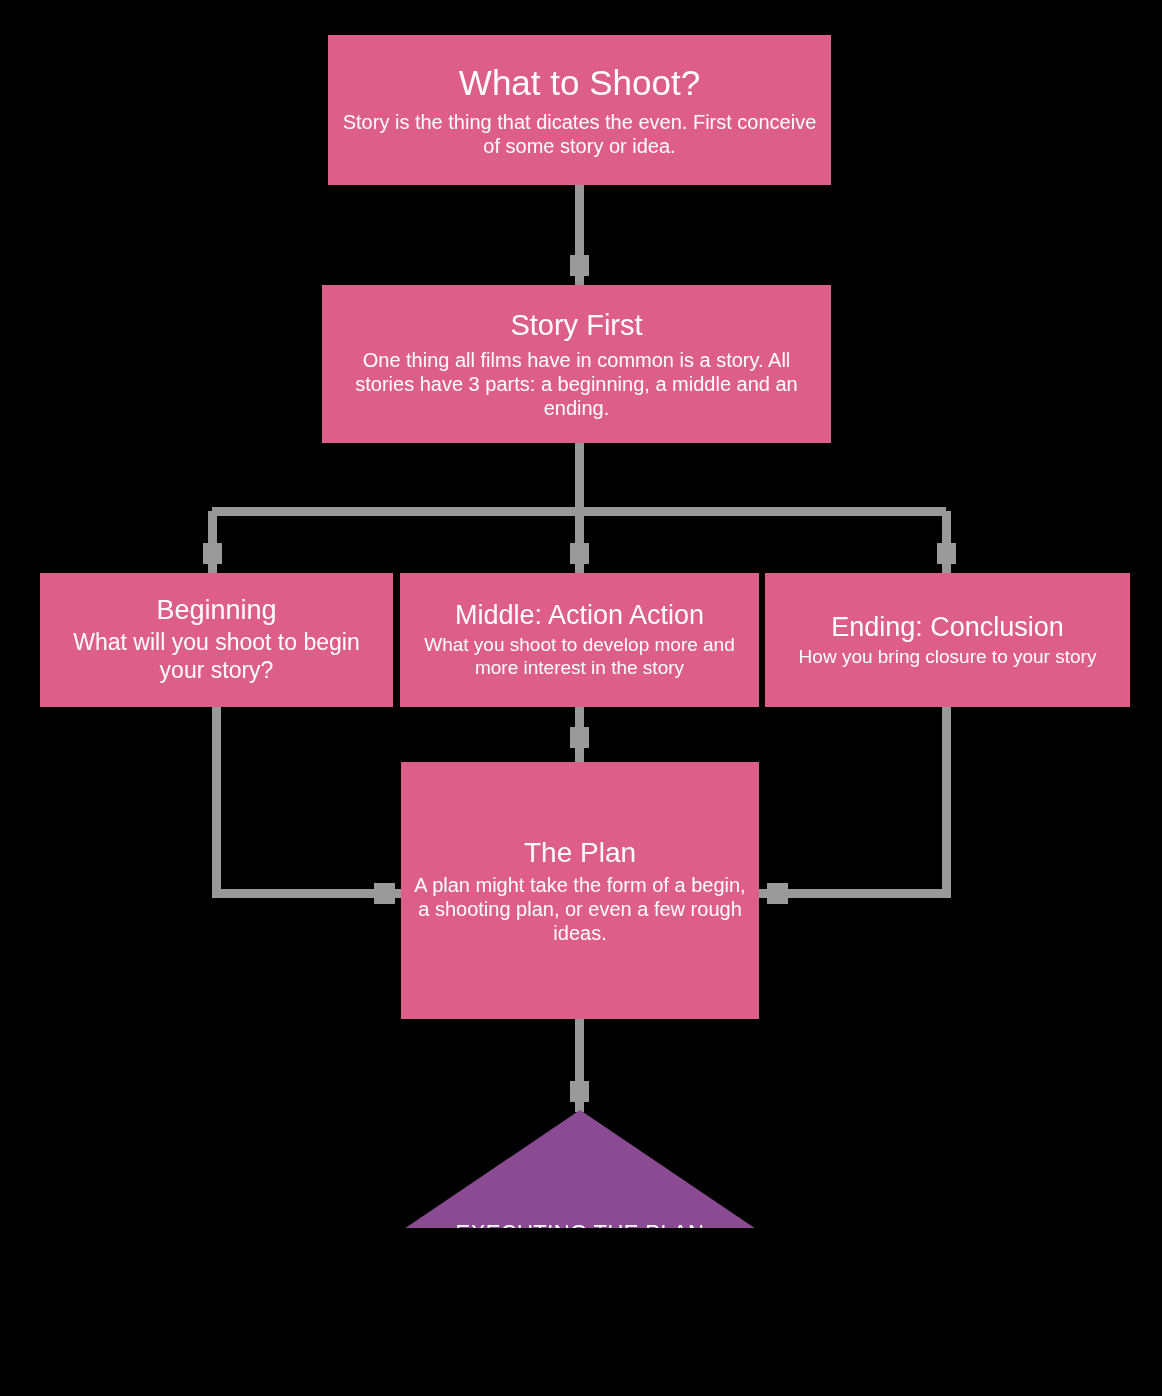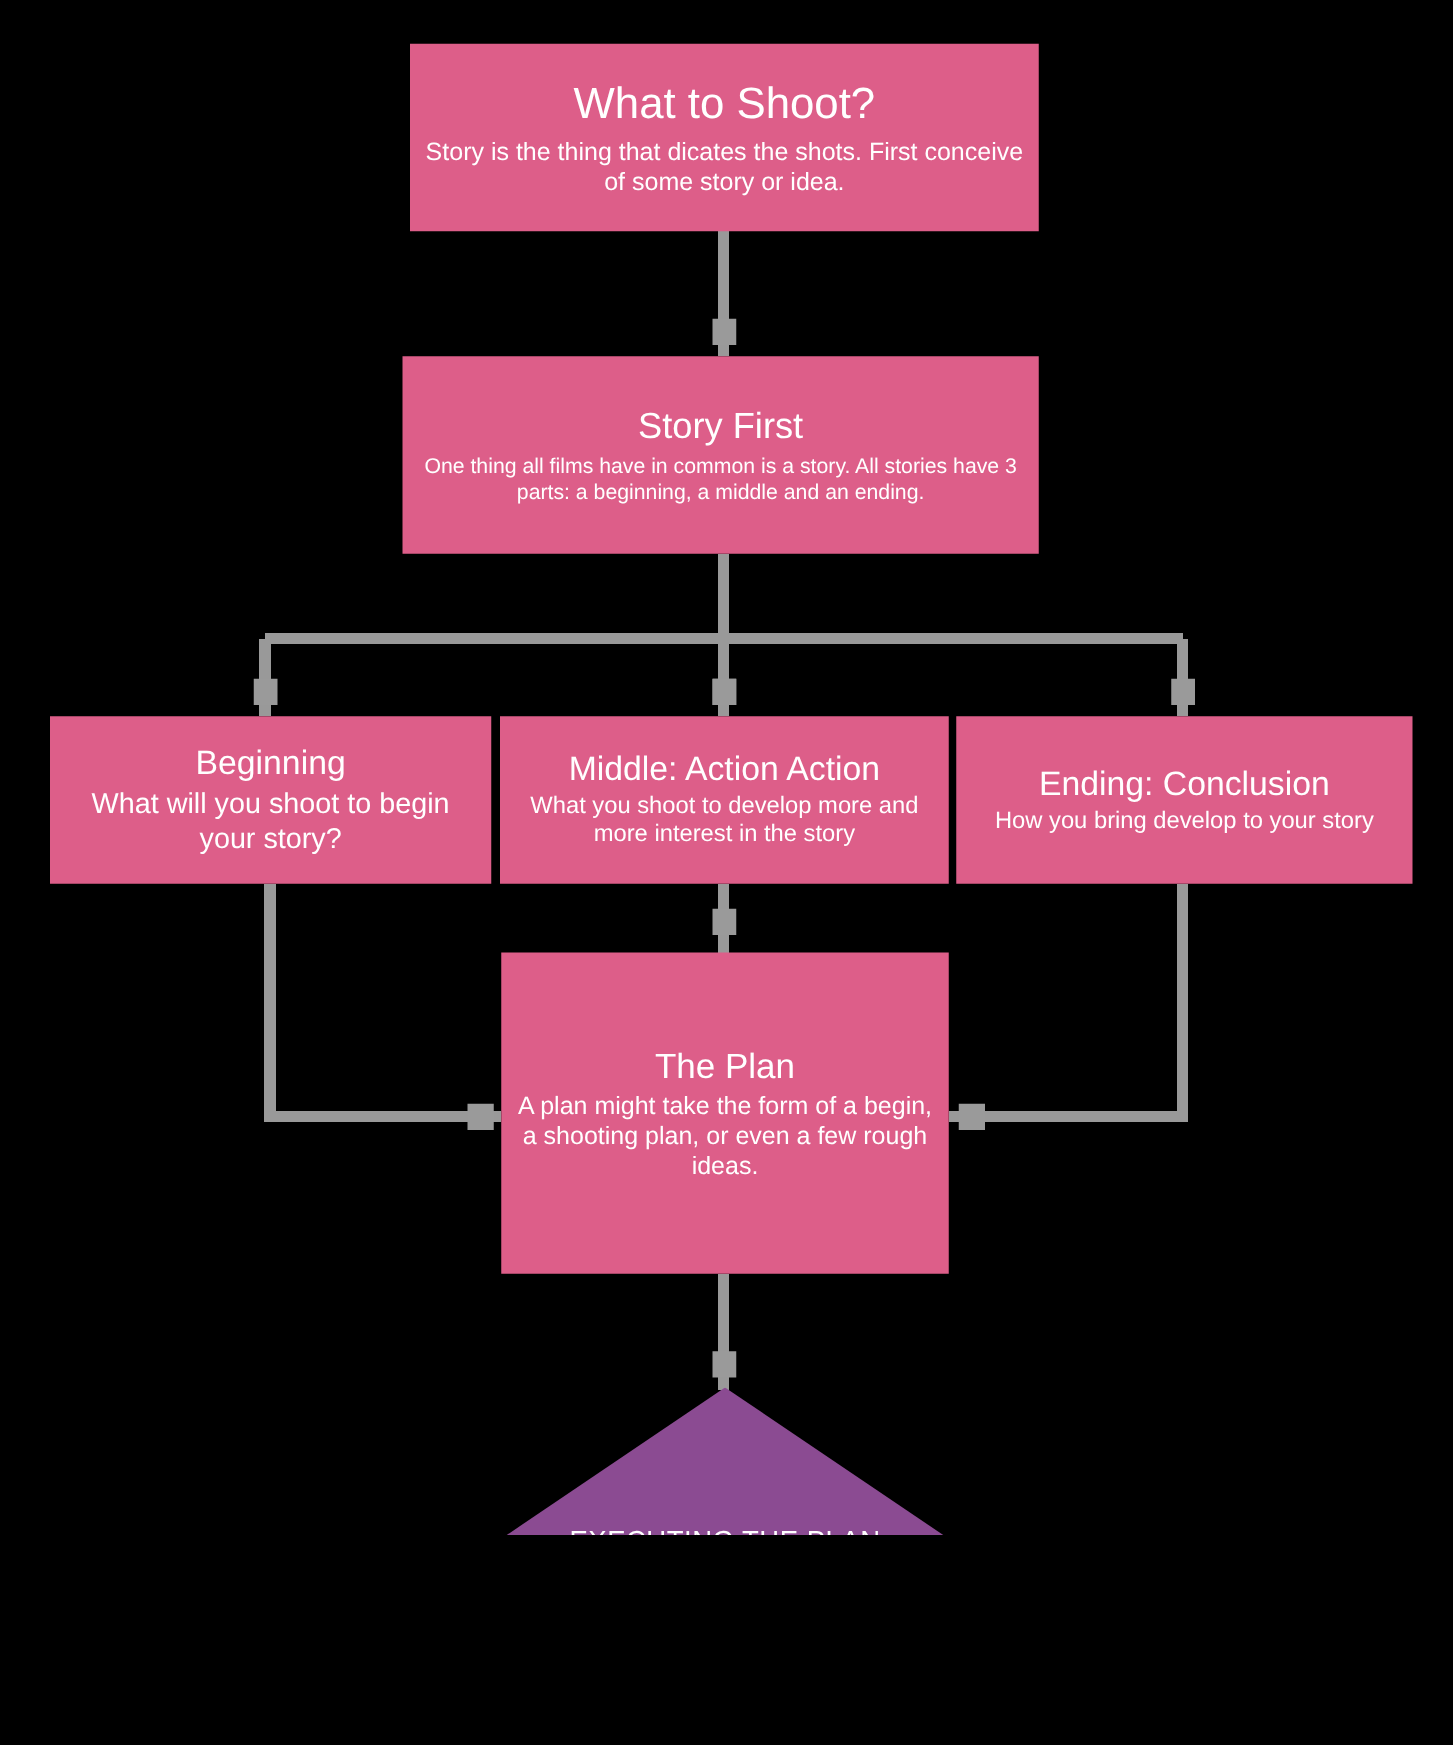--- a/index.html
+++ b/index.html
@@ -55,21 +55,21 @@
     margin: 0;
   }
 
   
   #node-what-to-shoot { left: 328px; top: 35px; width: 503px; height: 150px; }
   #node-what-to-shoot .title { font-size: 35px; margin-bottom: 6px; }
   #node-what-to-shoot .desc  { font-size: 20px; }
 
   #node-story-idea { left: 322px; top: 285px; width: 509px; height: 158px; }
   #node-story-idea .title { font-size: 29px; margin-bottom: 5px; }
-  #node-story-idea .desc  { font-size: 17px; }
+  #node-story-idea .desc  { font-size: 20px; }
 
   #node-beginning { left: 40px; top: 573px; width: 353px; height: 134px; }
   #node-beginning .title { font-size: 27px; margin-bottom: 2px; }
   #node-beginning .desc  { font-size: 23px; }
 
   #node-middle { left: 400px; top: 573px; width: 359px; height: 134px; }
   #node-middle .title { font-size: 27px; margin-bottom: 2px; }
   #node-middle .desc  { font-size: 19px; }
 
   #node-ending { left: 765px; top: 573px; width: 365px; height: 134px; }
@@ -146,41 +146,41 @@
       <rect x="937" y="543" width="19" height="21"></rect>
       <rect x="570" y="727" width="19" height="21"></rect>
       <rect x="374" y="883" width="21" height="21"></rect>
       <rect x="767" y="883" width="21" height="21"></rect>
       <rect x="570" y="1081" width="19" height="21"></rect>
     </g>
   </svg>
 
   <div class="node" id="node-what-to-shoot">
     <span class="title">What to Shoot?</span>
-    <span class="desc">Story is the thing that dicates the shots. First conceive of some story or idea.</span>
+    <span class="desc">Story is the thing that dicates the even. First conceive of some story or idea.</span>
   </div>
 
   <div class="node" id="node-story-idea">
     <span class="title">Story First</span>
     <span class="desc">One thing all films have in common is a story. All stories have 3 parts: a beginning, a middle and an ending.</span>
   </div>
 
   <div class="node" id="node-beginning">
     <span class="title">Beginning</span>
     <span class="desc">What will you shoot to begin your story?</span>
   </div>
 
   <div class="node" id="node-middle">
     <span class="title">Middle: Action Action</span>
     <span class="desc">What you shoot to develop more and more interest in the story</span>
   </div>
 
   <div class="node" id="node-ending">
     <span class="title">Ending: Conclusion</span>
-    <span class="desc">How you bring develop to your story</span>
+    <span class="desc">How you bring closure to your story</span>
   </div>
 
   <div class="node" id="node-the-plan">
     <span class="title">The Plan</span>
     <span class="desc">A plan might take the form of a begin, a shooting plan, or even a few rough ideas.</span>
   </div>
 
   <div id="node-executing">
     <div class="diamond-shape"></div>
     <div class="diamond-label">EXECUTING THE PLAN</div>

